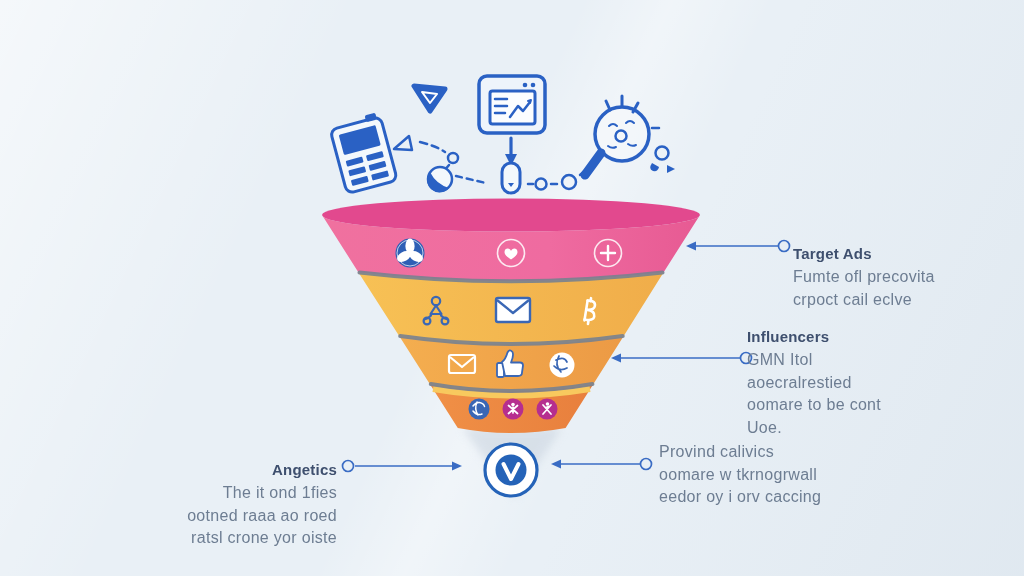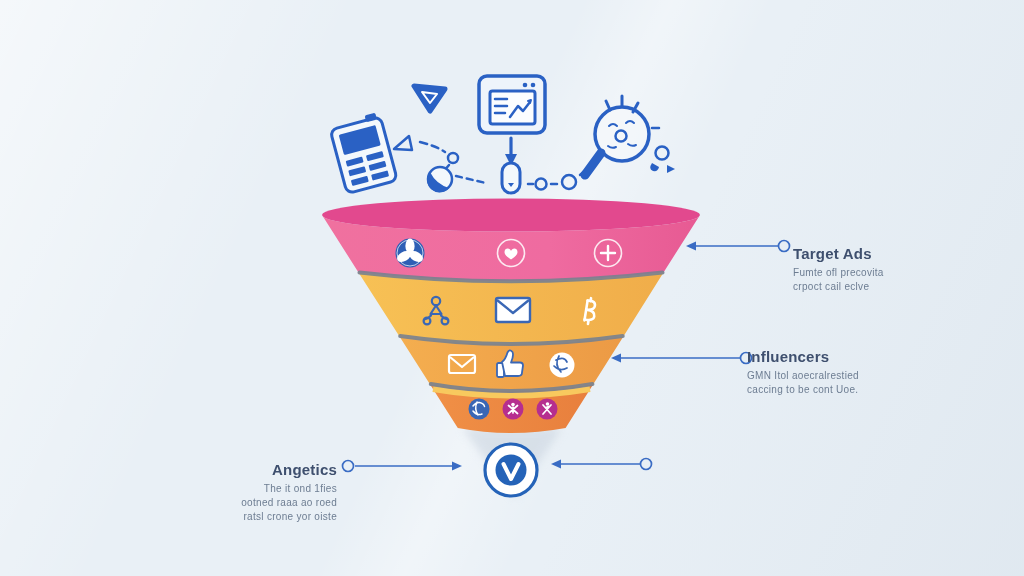--- a/index.html
+++ b/index.html
@@ -15,24 +15,24 @@
       linear-gradient(115deg, rgba(255,255,255,0.0) 45%, rgba(255,255,255,0.35) 52%, rgba(255,255,255,0.0) 60%),
       linear-gradient(115deg, rgba(183,199,214,0.0) 62%, rgba(183,199,214,0.18) 100%);
     pointer-events:none;
   }
   svg.scene{position:absolute;left:0;top:0;}
   .label{position:absolute;}
   .label-title{
     font-size:15px;font-weight:700;color:#3e4f6e;letter-spacing:.2px;margin:0 0 4px 0;
   }
   .label-desc{
-    font-size:10px;line-height:1.42;color:#6d7d92;letter-spacing:.3px;white-space:pre-line;
+    font-size:16px;line-height:1.42;color:#6d7d92;letter-spacing:.3px;white-space:pre-line;
   }
   .label-target-ads{left:793px;top:234px;width:160px;text-align:left;margin-top:11px;}
-  .label-influencers{left:747px;top:348px;width:170px;text-align:left;}
+  .label-influencers{left:747px;top:328px;width:170px;text-align:left;}
   .label-angetics{left:185px;top:461px;width:152px;text-align:right;}
   .label-post-sale{left:659px;top:441px;width:170px;text-align:left;}
 </style>
 </head>
 <body>
 
 <div class="bg-streaks"></div>
 
 <svg class="scene" width="1024" height="576" viewBox="0 0 1024 576">
   <defs>
@@ -248,24 +248,27 @@
 
 <div class="label label-target-ads">
   <div class="label-title">Target Ads</div>
   <div class="label-desc">Fumte ofl precovita
 crpoct cail eclve</div>
 </div>
 
 <div class="label label-influencers">
   <div class="label-title">Influencers</div>
   <div class="label-desc">GMN Itol aoecralrestied
-caccing to be cont Uoe.</div>
+oomare to be cont Uoe.</div>
 </div>
 
 <div class="label label-angetics">
   <div class="label-title">Angetics</div>
   <div class="label-desc">The it ond 1fies
 ootned raaa  ao roed
 ratsl crone yor oiste</div>
 </div>
 
 <div class="label label-post-sale">
+  <div class="label-desc">Provind calivics
+oomare w tkrnogrwall
+eedor oy i orv caccing</div>
 </div>
 
 </body></html>

